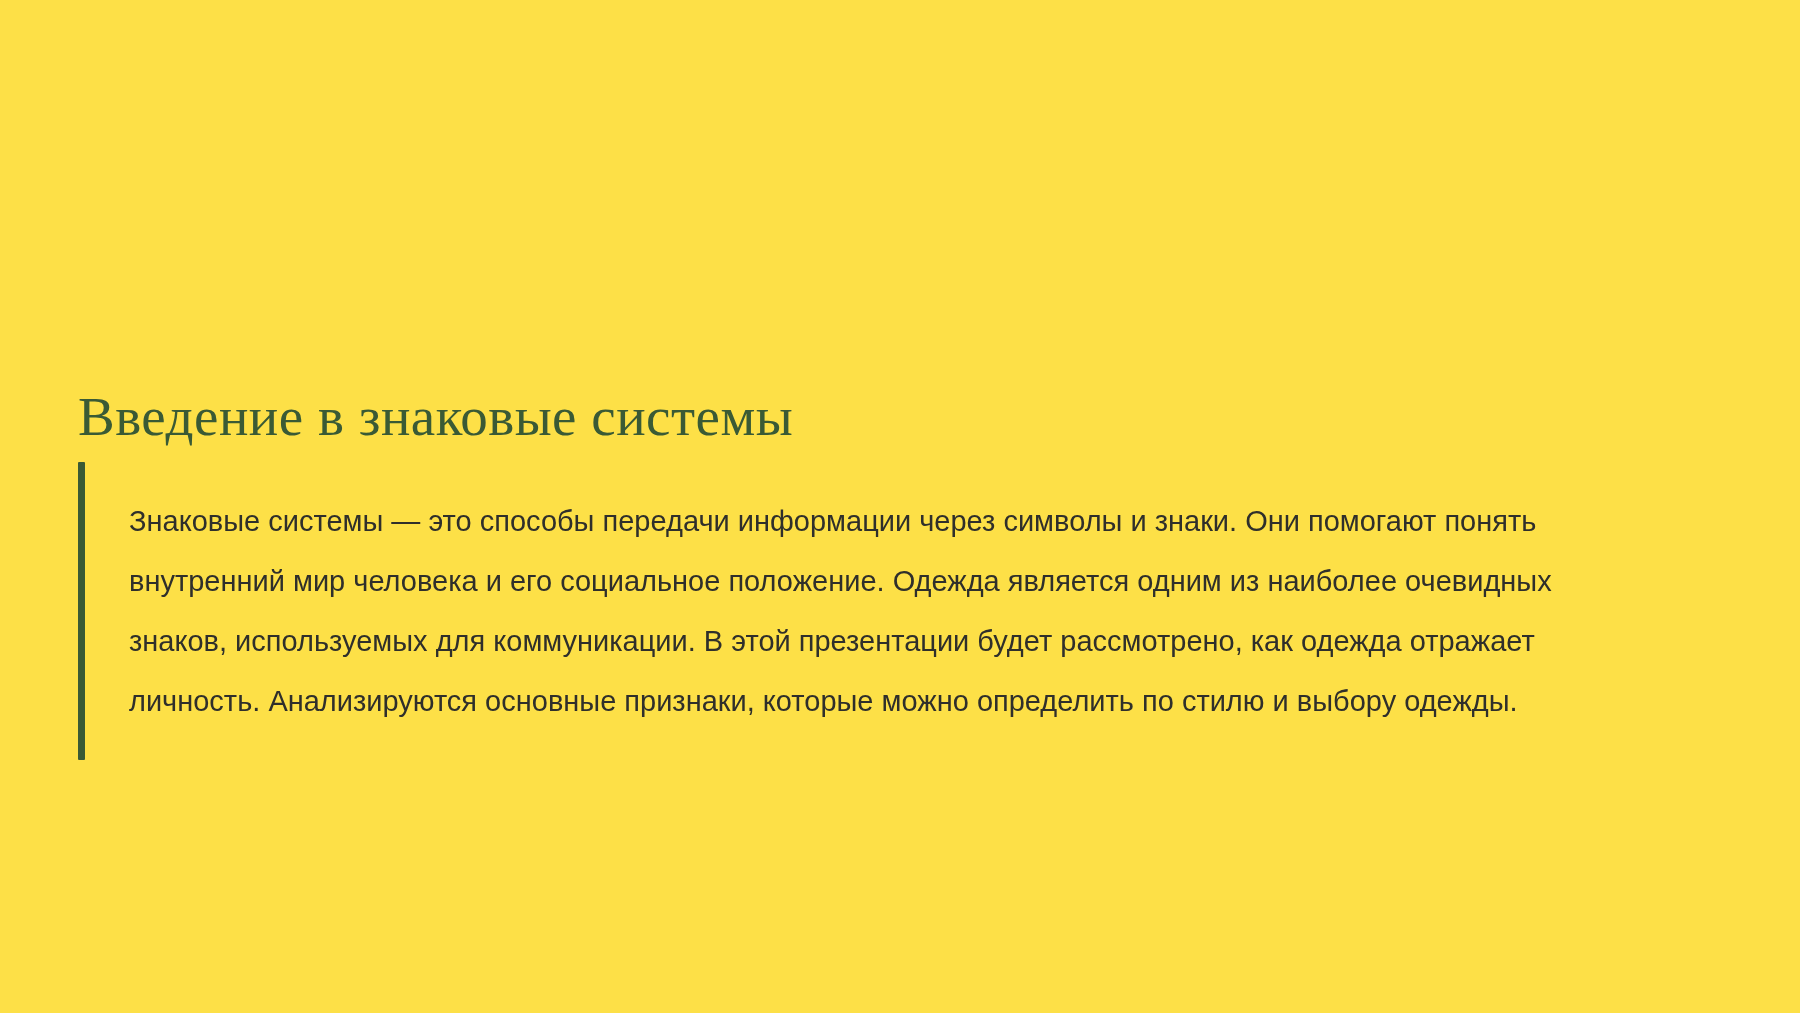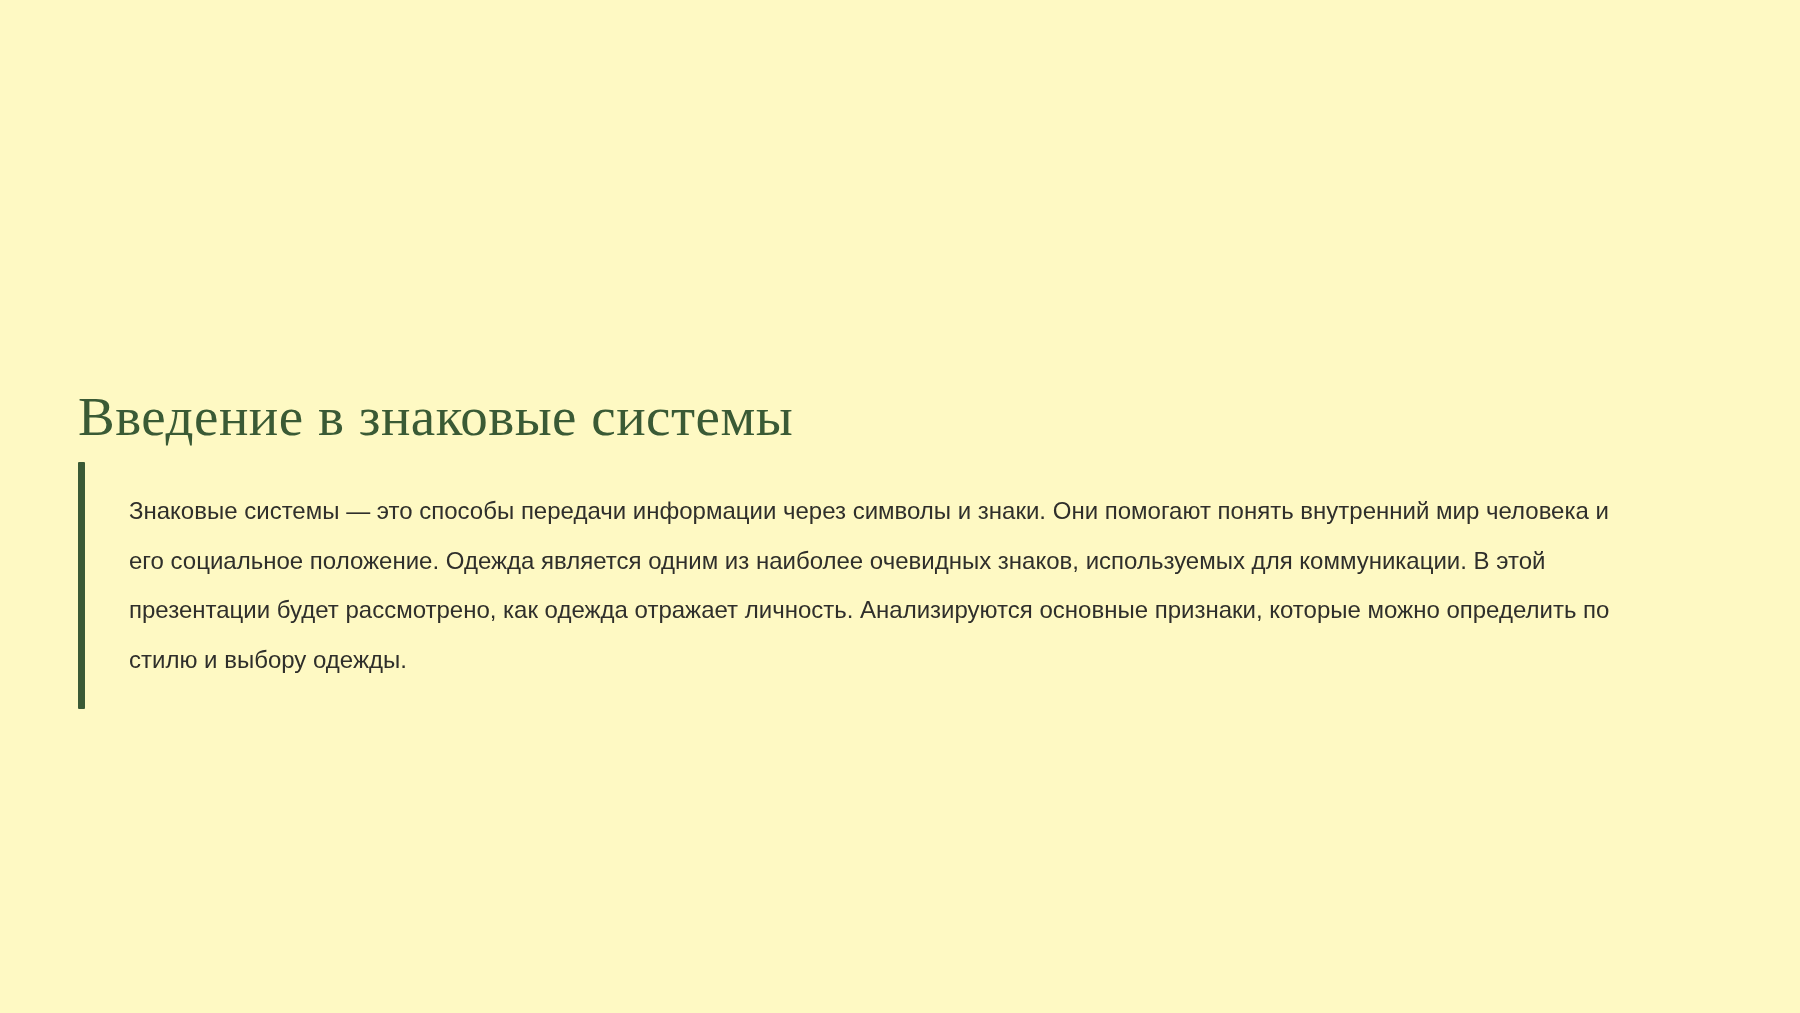--- a/index.html
+++ b/index.html
@@ -10,21 +10,21 @@
     width: 1800px;
     height: 1013px;
     background: #fdf3e3;
     font-family: "Liberation Sans", sans-serif;
     overflow: hidden;
   }
   .slide {
     position: relative;
     width: 1800px;
     height: 1013px;
-    background: #fef9c3;
+    background: #fde047;
     box-sizing: border-box;
   }
   .slide-title {
     position: absolute;
     left: 78px;
     top: 348px;
     font-family: "Liberation Serif", serif;
     font-size: 55px;
     line-height: 1.15;
     font-weight: 400;
@@ -43,21 +43,21 @@
   .accent-bar {
     width: 7px;
     background: #3a5a35;
     flex: 0 0 auto;
     border-radius: 1px;
   }
   .body-text {
     flex: 1 1 auto;
     padding-left: 44px;
     font-family: "Liberation Sans", sans-serif;
-    font-size: 24px;
+    font-size: 29px;
     line-height: 2.07;
     color: #2f2f2b;
     text-align: left;
   }
 </style>
 </head>
 <body>
 
 <div class="slide">
 

